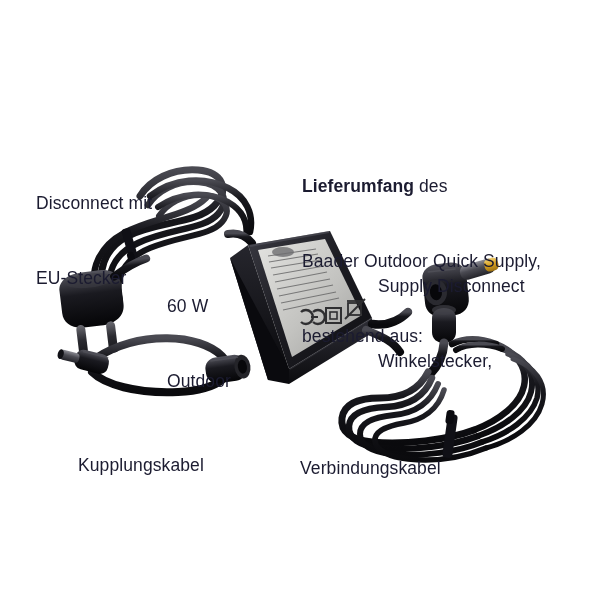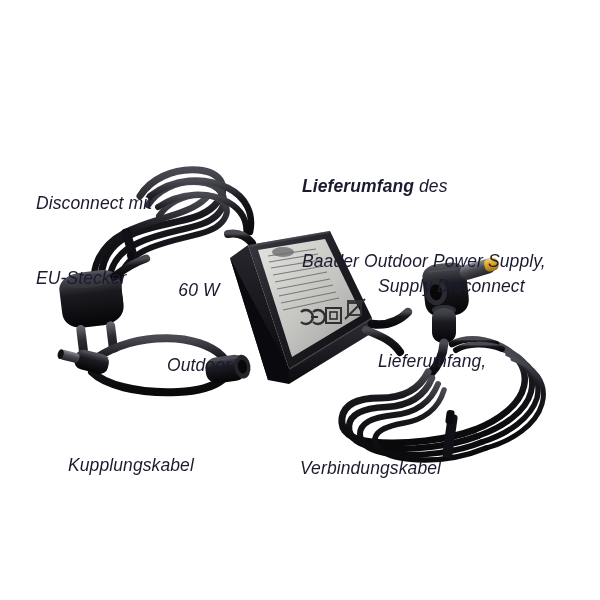--- a/index.html
+++ b/index.html
@@ -10,41 +10,40 @@
   }
   body {
     font-family: "Liberation Sans", sans-serif;
   }
   #canvas {
     position: relative;
     width: 600px;
     height: 600px;
     background: #ffffff;
     overflow: hidden;
-    font-style: italic;
   }
 
   
   .anno {
     position: absolute;
     color: #1b1b30;
     font-size: 17.5px;
     line-height: 25px;
     white-space: pre;
     letter-spacing: 0.1px;
     z-index: 40;
   }
   .anno.bold-lead b {
     font-weight: bold;
   }
   #title-block { left: 302px; top: 124px; }
   #label-netzkabel { left: 36px; top: 141px; }
-  #label-netzteil  { left: 167px; top: 228px; text-align: center; }
+  #label-netzteil  { left: 167px; top: 244px; }
   #label-quick     { left: 378px; top: 224px; }
-  #label-kupplung  { left: 68px; top: 403px; }
+  #label-kupplung  { left: 78px; top: 403px; }
   #label-verbindung{ left: 300px; top: 406px; }
 
   
   #photo {
     position: absolute;
     left: 0; top: 0;
     width: 600px;
     height: 600px;
     z-index: 5;
   }
@@ -235,36 +234,37 @@
 
       <g>
         <rect x="445" y="414" width="10" height="44" rx="3.5" fill="#101016" transform="rotate(8 450 436)"></rect>
         <rect x="446" y="410" width="8" height="14" rx="3" fill="#0b0b10" transform="rotate(8 450 417)"></rect>
       </g>
     </g>
   </svg>
 
   <div class="anno bold-lead" id="title-block">
     <div><b>Lieferumfang</b><span> des</span></div>
-    <div>Baader Outdoor Power Supply,</div>
+    <div>Baader Outdoor Quick Supply,</div>
+    <div>bestehend aus:</div>
   </div>
 
   <div class="anno" id="label-netzkabel">
     <div>Disconnect mit</div>
     <div>EU-Stecker</div>
   </div>
 
   <div class="anno" id="label-netzteil">
     <div>60 W</div>
     <div>Outdoor</div>
   </div>
 
   <div class="anno" id="label-quick">
     <div>Supply Disconnect</div>
-    <div>Lieferumfang,</div>
+    <div>Winkelstecker,</div>
   </div>
 
   <div class="anno" id="label-kupplung">
     <div>Kupplungskabel</div>
   </div>
 
   <div class="anno" id="label-verbindung">
     <div>Verbindungskabel</div>
     
   </div>

